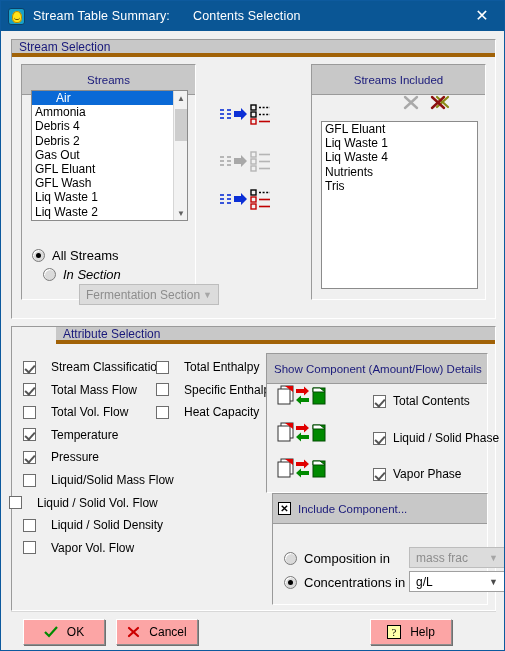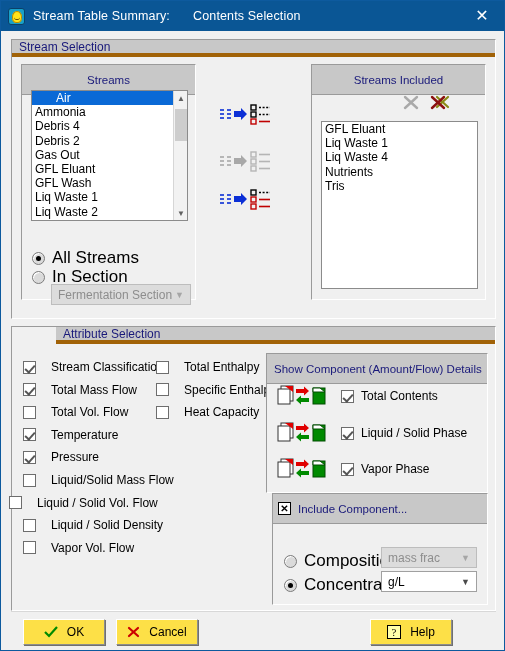--- a/index.html
+++ b/index.html
@@ -156,53 +156,54 @@
   .xfer svg { display: block; }
 
   
   #remove-one  { position: absolute; left: 398px; top: 89px; width: 24px; height: 24px; }
   #remove-all  { position: absolute; left: 427px; top: 89px; width: 24px; height: 24px; }
 
   
   .radio-row {
     position: absolute;
     display: flex; align-items: center;
-    font-size: 17px; color: #000000;
+    font-size: 13px; color: #000000;
     white-space: nowrap;
   }
   .radio {
     width: 13px; height: 13px;
     border-radius: 50%;
     background: #dadada;
     border: 1px solid #7c7c7c;
     box-shadow: inset 1px 1px 0 #ffffff;
     margin-right: 7px;
     position: relative;
     flex: none;
   }
   .radio.checked::after {
     content: "";
     position: absolute; left: 3px; top: 3px;
     width: 5px; height: 5px;
     border-radius: 50%;
     background: #000000;
   }
   #radio-all { left: 31px; top: 247px; }
-  #radio-sec { left: 31px; top: 266px; }
+  #radio-sec { left: 42px; top: 266px; font-style: italic; }
 
   
   .combo {
     position: absolute;
     height: 21px;
     border: 1px solid #a0a0a0;
     background: #ffffff;
     display: flex; align-items: center;
     font-size: 12px;
     padding-left: 6px;
     color: #000000;
+    margin-left: 28px;
   }
   .combo .arrow {
     position: absolute; right: 0; top: 0;
     width: 21px; height: 19px;
     display: flex; align-items: center; justify-content: center;
     color: #4a4a4a; font-size: 9px;
   }
   .combo.disabled {
     background: #dcdcdc;
     border-color: #bdbdbd;
@@ -250,32 +251,32 @@
     background: #ffffff;
     margin-right: 7px;
     position: relative;
     flex: none;
     display: flex; align-items: center; justify-content: center;
     font-size: 10px; font-weight: bold; color: #000000;
     line-height: 1;
   }
 
   
-  .comp-row { position: absolute; display: flex; align-items: center; }
+  .comp-row { position: absolute; display: flex; align-items: flex-end; gap: 32px; }
   #comp-row-1 { left: 276px; top: 383px; }
   #comp-row-2 { left: 276px; top: 420px; }
   #comp-row-3 { left: 276px; top: 456px; }
   .comp-icon { width: 50px; height: 24px; margin-right: 14px; flex: none; }
   .comp-cb { display: flex; align-items: center; font-size: 12px; }
 
   
   .btn {
     position: absolute;
     height: 26px;
-    background: #fde047;
+    background: #fca5a5;
     border: 1px solid #8d8d8d;
     border-top-color: #ffffff;
     border-left-color: #ffffff;
     box-shadow: 1px 1px 0 #707070;
     display: flex; align-items: center; justify-content: center;
     font-size: 12px; color: #000000;
   }
   .btn .bicon { margin-right: 9px; display: flex; align-items: center; }
   #btn-ok { left: 22px; top: 618px; width: 82px; }
   #btn-cancel { left: 115px; top: 618px; width: 82px; }

